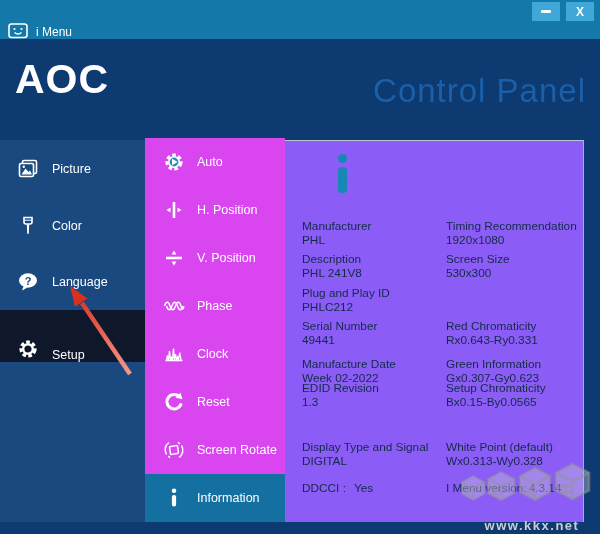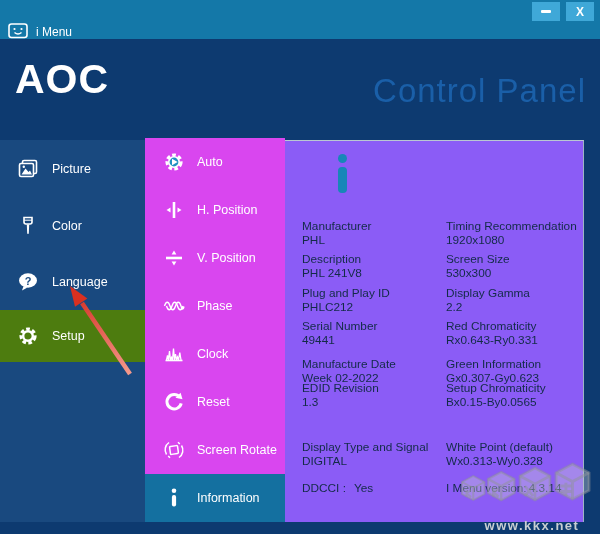--- a/index.html
+++ b/index.html
@@ -16,21 +16,21 @@
   .tb-btn{width:28px;height:19px;background:#3fa8d8;display:flex;align-items:center;justify-content:center;cursor:pointer;}
   .tb-btn .dash{width:10px;height:3px;background:#fff;border-radius:1px;}
   .tb-btn.close{font-size:12px;font-weight:bold;color:#fff;}
   
   .header{position:absolute;left:0;top:23px;width:600px;height:117px;background:#0d3a70;padding-left:8px;}
   .aoc-logo{position:absolute;left:15px;top:33px;color:#ffffff;font-size:41px;font-weight:bold;letter-spacing:1px;}
   .cp-title{position:absolute;right:22px;top:38px;color:#1a5fa8;font-size:33px;letter-spacing:1px;margin-top:11px;}
   
   .sidebar{position:absolute;left:0;top:140px;width:145px;height:394px;background:#19497f;z-index:1;}
   .side-item{display:flex;align-items:center;padding-left:15px;gap:11px;color:#fff;font-size:12.5px;cursor:pointer;}
-  .side-item.selected{background:#4d7c0f;}
+  .side-item.selected{background:#0f172a;align-items:flex-end;}
   .s-icon{width:26px;height:26px;display:flex;align-items:center;justify-content:center;flex:0 0 26px;}
   .s-icon svg{width:24px;height:24px;}
   
   .menu{position:absolute;left:145px;top:138px;width:140px;height:384px;background:#d946ef;z-index:1;}
   .menu-item{height:48px;display:flex;align-items:center;padding-left:16px;gap:10px;color:#fff;font-size:12.5px;cursor:pointer;}
   .menu-item.selected{background:#1470a0;}
   .m-icon{width:26px;height:26px;display:flex;align-items:center;justify-content:center;flex:0 0 26px;}
   .m-icon svg{width:24px;height:24px;}
   
   .content{position:absolute;left:285px;top:140px;width:299px;height:382px;background:#8b5cf6;
@@ -228,24 +228,20 @@
     </div>
     <div class="pair pr">
       <div class="lbl">Screen Size</div>
       <div class="val">530x300</div>
     </div>
   </div>
         <div class="info-row" style="top: 145px;">
     <div class="pair pl">
       <div class="lbl">Plug and Play ID</div>
       <div class="val">PHLC212</div>
-    </div>
-    <div class="pair pr">
-      <div class="lbl">Display Gamma</div>
-      <div class="val">2.2</div>
     </div>
   </div>
         <div class="info-row" style="top: 178px;">
     <div class="pair pl">
       <div class="lbl">Serial Number</div>
       <div class="val">49441</div>
     </div>
     <div class="pair pr">
       <div class="lbl">Red Chromaticity</div>
       <div class="val">Rx0.643-Ry0.331</div>

